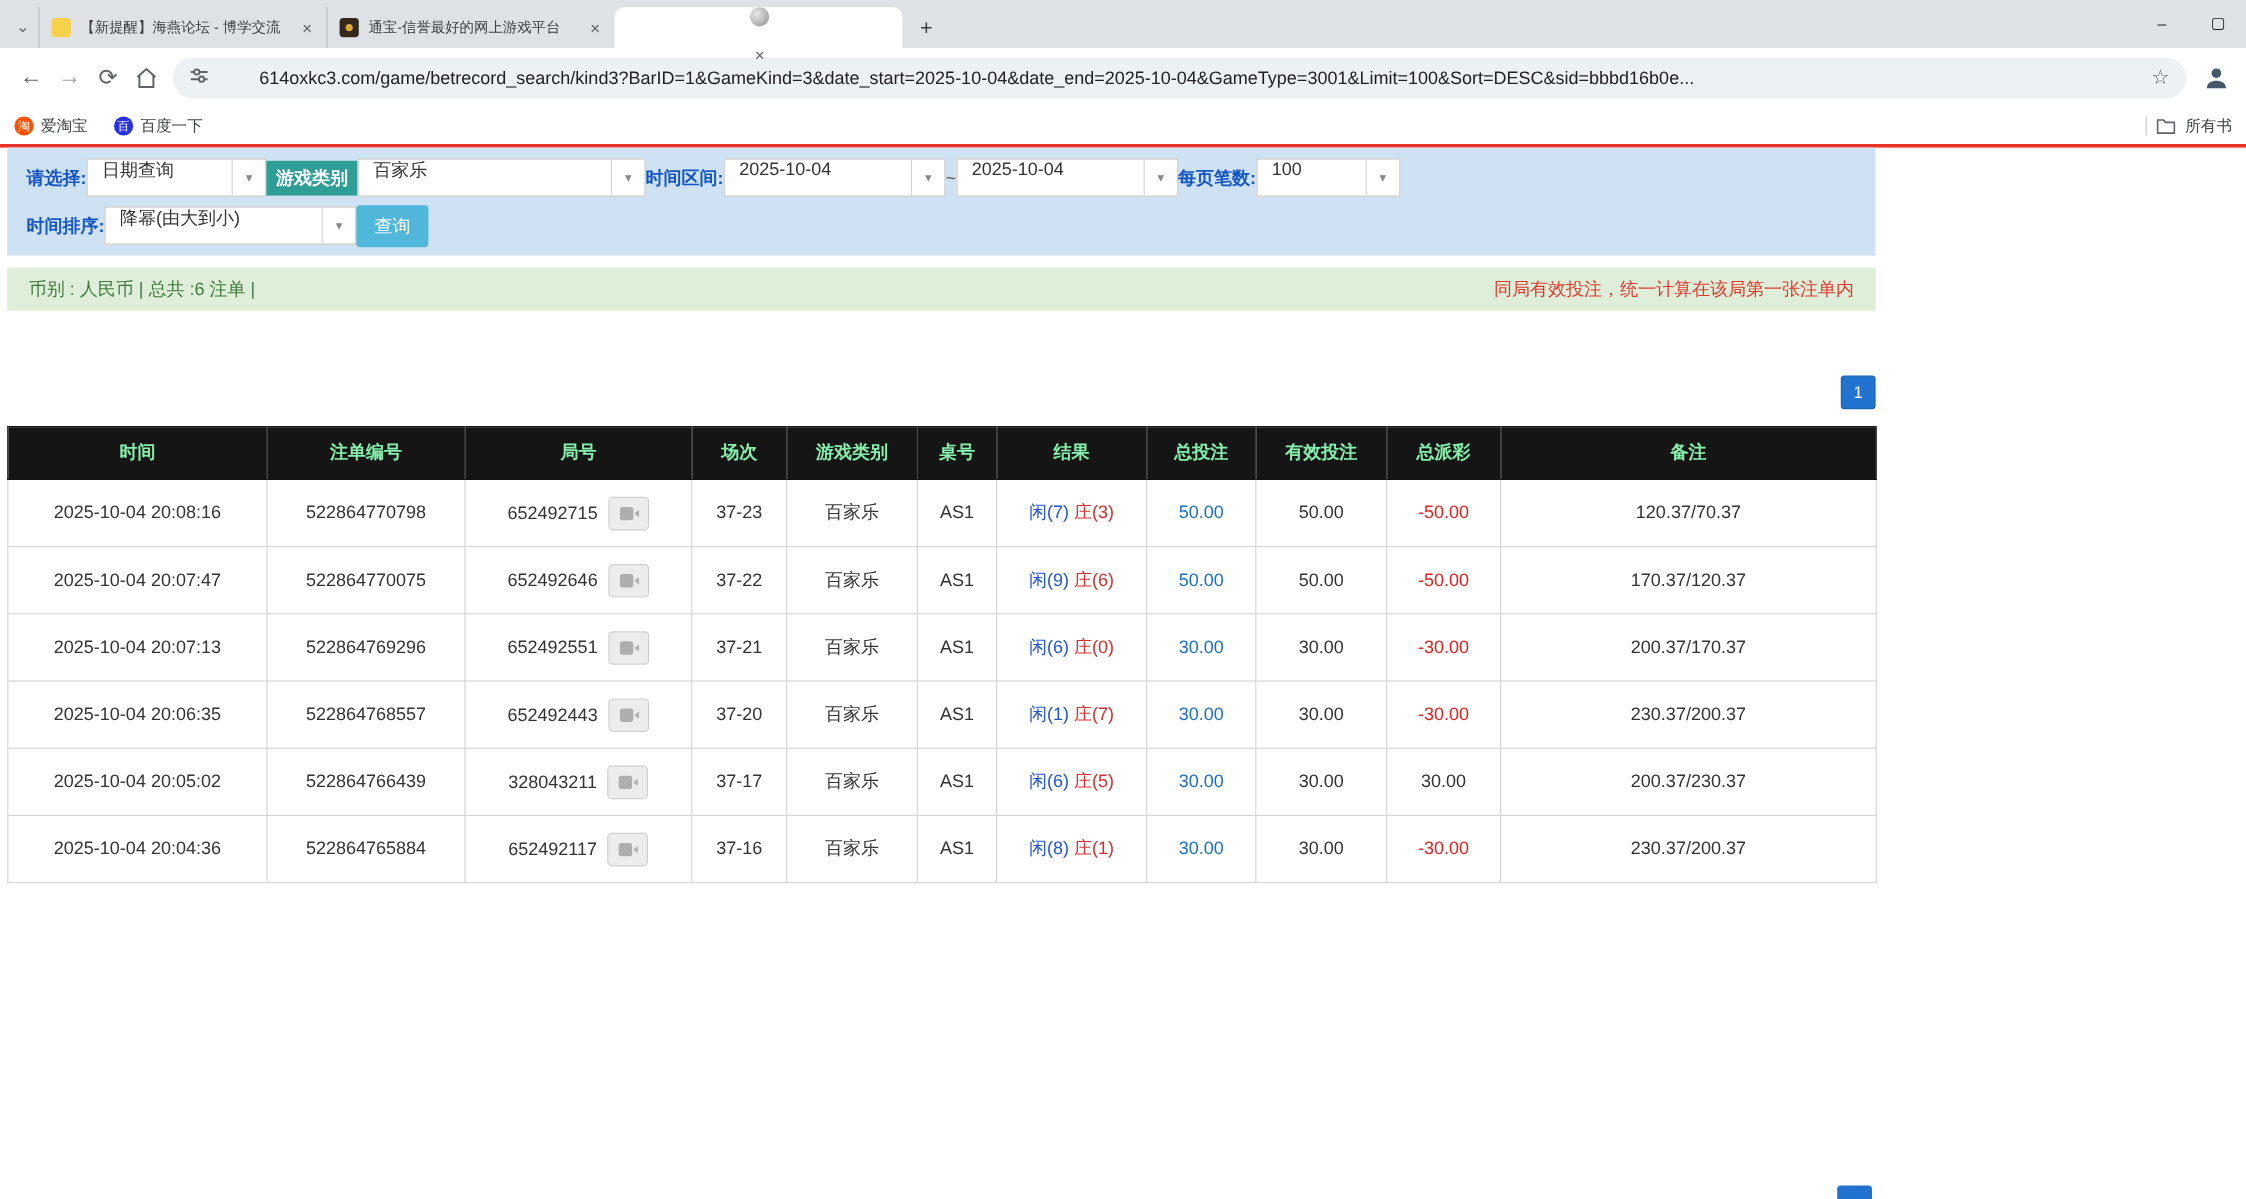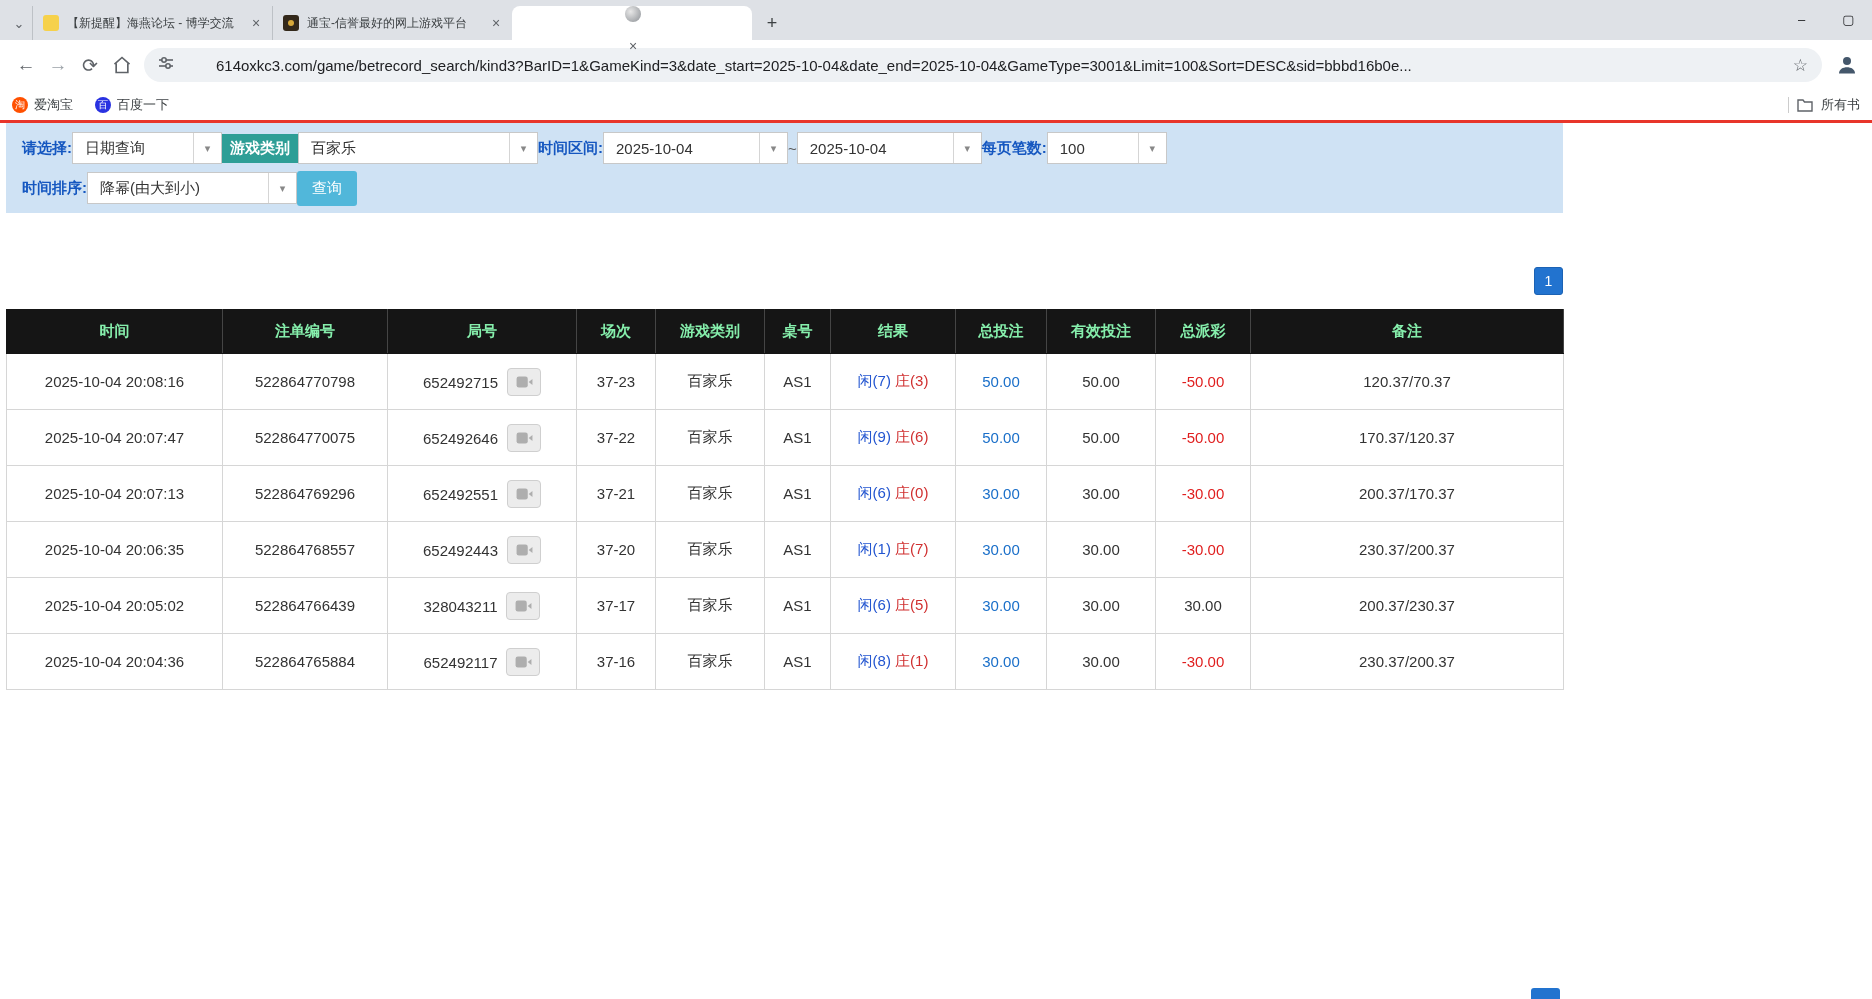--- a/index.html
+++ b/index.html
@@ -40,21 +40,21 @@
   .bm-right .label { white-space: nowrap; }
   .redline { height: 3px; background: #e8352a; }
 
   
   .content { width: 1557px; margin-left: 6px; position: relative; }
 
   .filters { background: #cfe2f4; padding: 7px 16px; }
   .f-row { display: flex; align-items: center; height: 36px; font-size: 15px; }
   .f-label { color: #1557c0; font-weight: bold; white-space: nowrap; }
   .teal-label { background: #2e9e96; color: #fff; font-weight: bold; padding: 5px 8px; white-space: nowrap; }
-  .dd { display: inline-flex; align-items: center; background: #fff; border: 1px solid #c8c8c8; height: 32px; }
+  .dd { display: inline-flex; align-items: flex-start; background: #fff; border: 1px solid #c8c8c8; height: 32px; }
   .dd-val { flex: 1; padding: 0 12px; font-size: 15px; color: #333; white-space: nowrap; overflow: hidden; }
   .dd-arr { width: 28px; align-self: stretch; display: flex; align-items: center; justify-content: center; border-left: 1px solid #d5d5d5; color: #888; font-size: 11px; }
   .tilde { color: #555; font-size: 15px; }
   .search-btn { background: #51b7da; color: #fff; border: none; border-radius: 3px; padding: 8px 15px; font-size: 15px; }
 
   .summary { margin-top: 10px; background: #deeed8; height: 36px; display: flex; align-items: center; justify-content: space-between; padding: 0 18px; font-size: 15px; }
   .summary .left { color: #3e7a3e; }
   .summary .right { color: #e03a2e; }
 
   .pagination-row { margin-top: 54px; display: flex; justify-content: flex-end; margin-bottom: 14px; }
@@ -191,20 +191,24 @@
     <div class="f-row" style="margin-top:4px" data-name="filter-row-2">
       <span class="f-label" data-name="sort-label">时间排序:</span>
       <div class="dd" style="width:210px" data-name="sort-select">
         <span class="dd-val" data-name="sort-value">降幂(由大到小)</span>
         <span class="dd-arr" data-name="chevron-down-icon">▾</span>
       </div>
       <button class="search-btn" data-name="search-button">查询</button>
     </div>
   </div>
 
+  <div class="summary" data-name="summary-bar">
+    <span class="left" data-name="currency-summary-text">币别 : 人民币 | 总共 :6 注单 |</span>
+    <span class="right" data-name="summary-notice-text">同局有效投注，统一计算在该局第一张注单内</span>
+  </div>
 
   <div class="pagination-row" data-name="pagination">
     <div class="page-btn" data-name="page-1-button">1</div>
   </div>
 
   <table class="bet" data-name="bet-records-table">
     <colgroup>
       <col style="width:216px">
         <col style="width:165px">
         <col style="width:189px">

